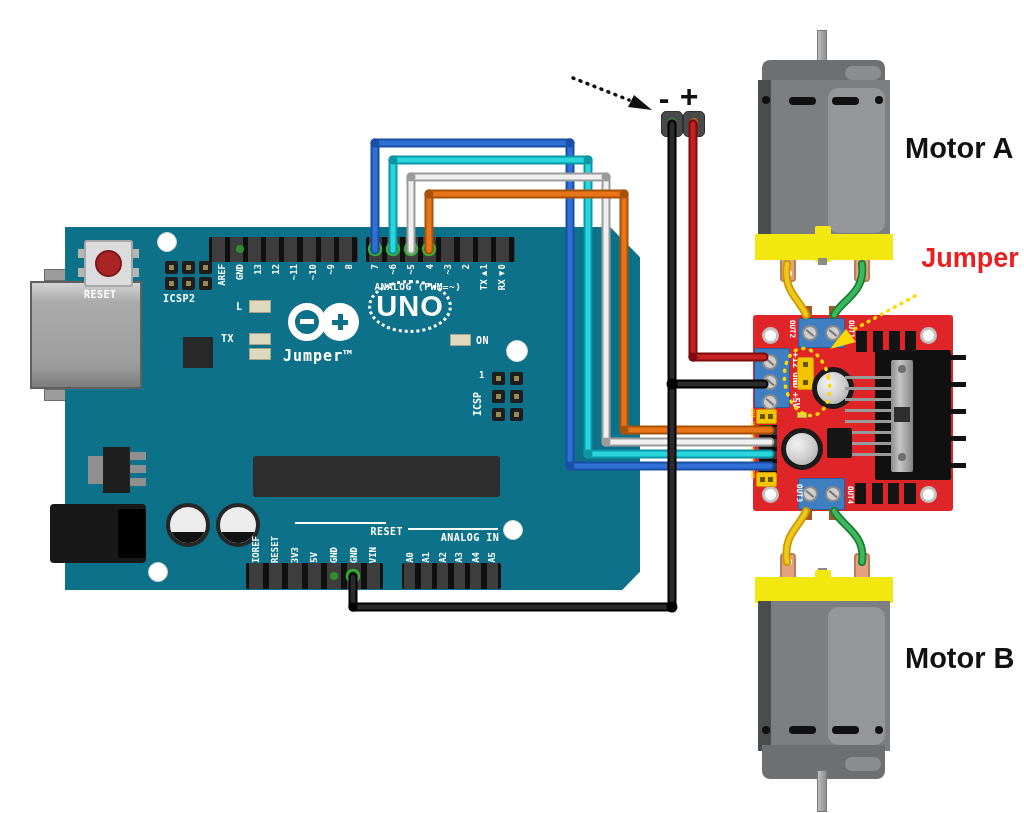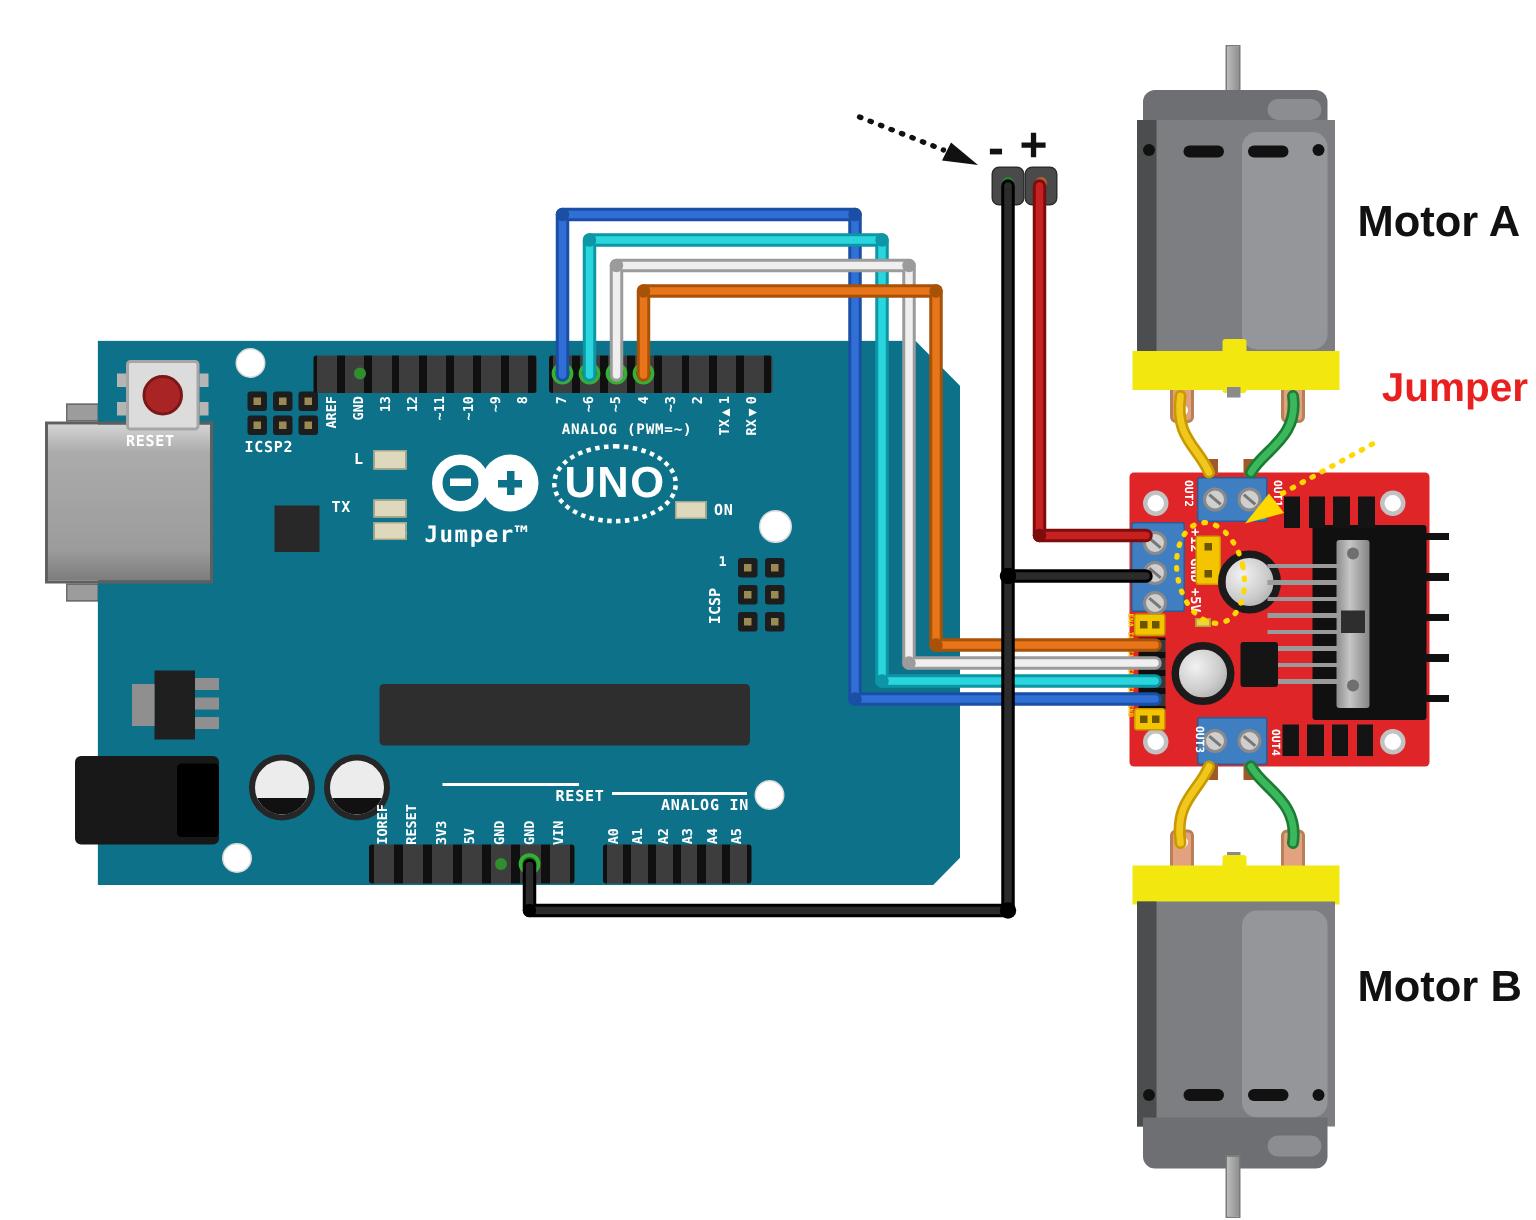--- a/index.html
+++ b/index.html
@@ -41,21 +41,21 @@
   .vlabel-t{top:0;transform:rotate(180deg);}
   .vlabel-b{bottom:0;transform:rotate(180deg);}
   .lblrow{position:absolute;}
   .led{background:#ded9bc;border:1px solid #a8a48a;position:absolute;}
   .logo-l{left:288px;top:303px;width:38px;height:38px;border:7px solid #fff;border-radius:50%;}
   .logo-l::after{content:"";position:absolute;left:5px;top:9px;width:14px;height:5px;background:#fff;}
   .logo-r{left:321px;top:303px;width:38px;height:38px;background:#fff;border-radius:50%;}
   .logo-r::before{content:"";position:absolute;left:11px;top:17px;width:16px;height:5px;background:#0d7289;}
   .logo-r::after{content:"";position:absolute;left:17px;top:11px;width:5px;height:16px;background:#0d7289;}
   .brand{left:283px;top:347px;width:110px;font:bold 15px "DejaVu Sans Mono","DejaVu Sans",monospace;color:#fff;letter-spacing:1px;}
-  .uno-oval{left:368px;top:296px;width:84px;height:53px;border:3px dotted #fff;border-radius:50%;
+  .uno-oval{left:368px;top:280px;width:84px;height:53px;border:3px dotted #fff;border-radius:50%;
             display:flex;align-items:center;justify-content:center;color:#fff;
             font:bold 29px "Liberation Sans",sans-serif;letter-spacing:1px;}
   .atmega{left:253px;top:456px;width:247px;height:41px;background:#2e2e2e;border-radius:3px;}
   .chip-sm{left:183px;top:337px;width:30px;height:31px;background:#282828;}
   .silkline{position:absolute;height:2px;background:#fff;}
 
   
   .drv-pcb{left:753px;top:315px;width:200px;height:196px;background:#e02528;border-radius:3px;}
   .dhole{width:17px;height:17px;background:#fff;border:3px solid #c2c2c2;border-radius:50%;}
   .term{background:#3f7fc1;border:1px solid #2a5c96;border-radius:2px;}

